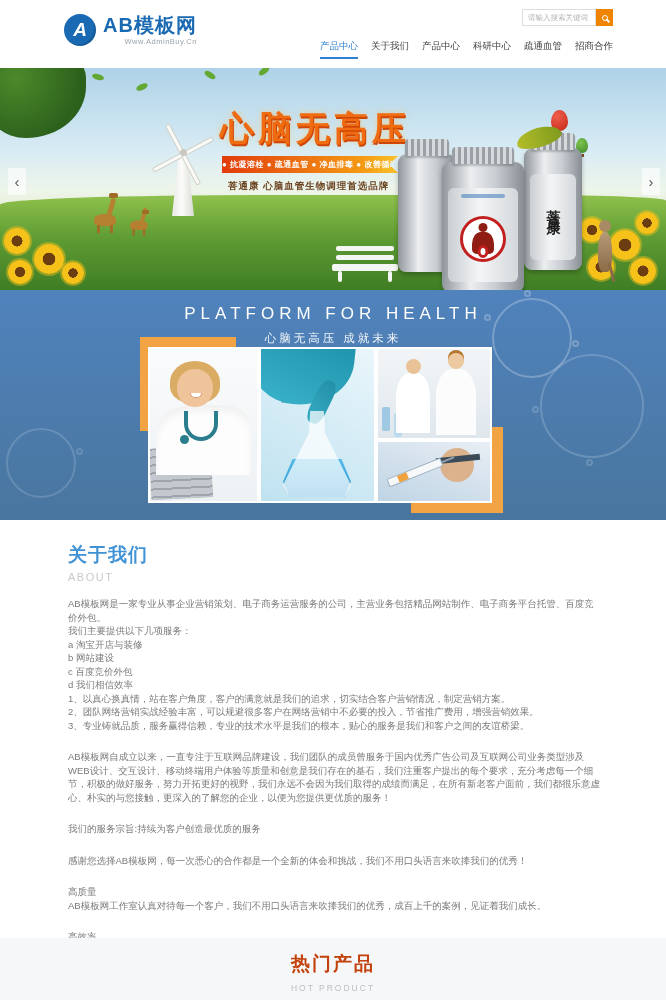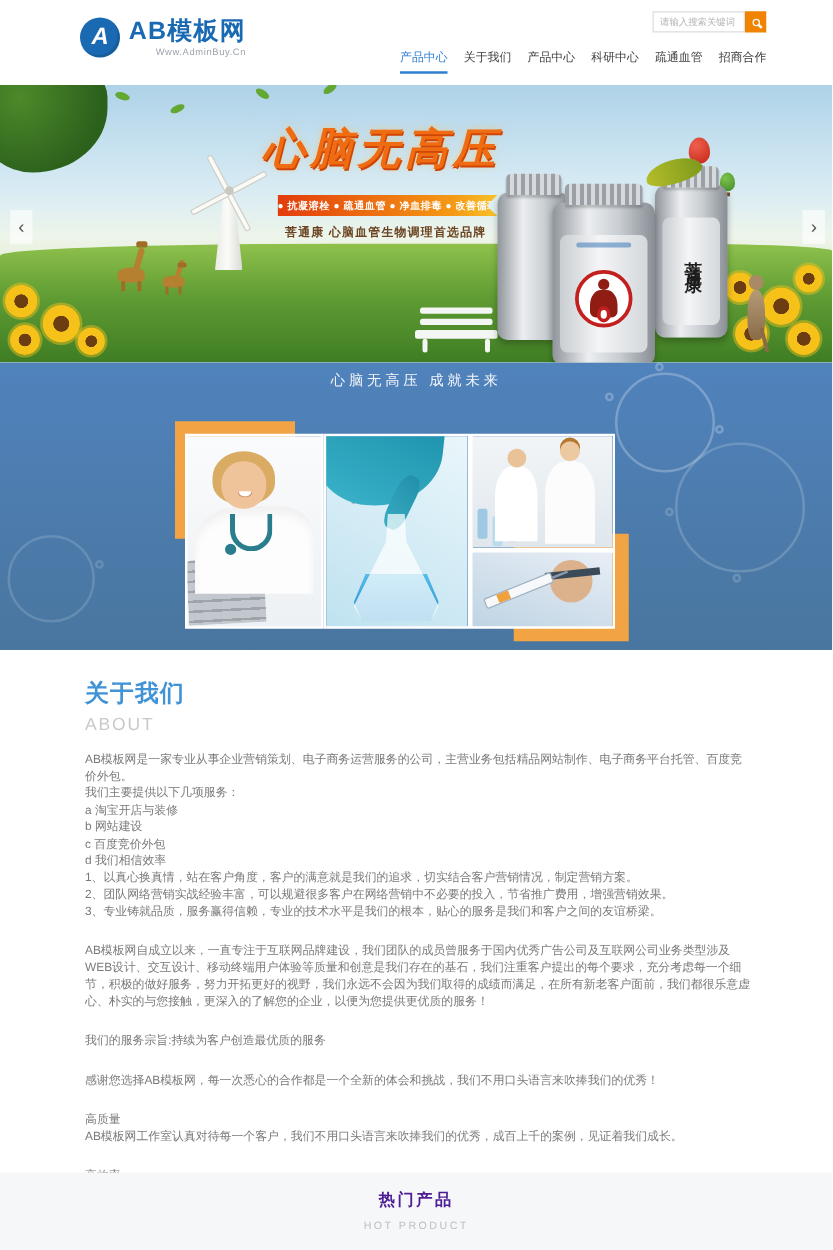--- a/index.html
+++ b/index.html
@@ -51,22 +51,22 @@
   .bench .b1 { position:absolute; top:0; left:4px; width:58px; height:5px; }
   .bench .b2 { position:absolute; top:9px; left:4px; width:58px; height:5px; }
   .bench .b3 { position:absolute; top:18px; left:0; width:66px; height:7px; }
   .bench .b4 { position:absolute; top:25px; left:6px; width:4px; height:11px; }
   .bench .b5 { position:absolute; top:25px; right:6px; width:4px; height:11px; }
   .meerkat { position:absolute; left:592px; top:150px; width:26px; height:66px; }
   .mk-body { position:absolute; left:6px; top:14px; width:14px; height:40px; background:linear-gradient(180deg,#b59a76,#8a6b48); border-radius:45% 45% 35% 35%; }
   .mk-head { position:absolute; left:7px; top:2px; width:12px; height:12px; background:#a88a64; border-radius:50%; }
   .mk-tail { position:absolute; left:18px; top:44px; width:3px; height:20px; background:#8a6b48; transform:rotate(-14deg); border-radius:2px; }
 
-  .hero-title { position:absolute; left:210px; top:28px; width:200px; text-align:left;
-    font-family:"Liberation Serif", serif; font-style:italic; font-weight:bold; font-size:34px; letter-spacing:4px;
+  .hero-title { position:absolute; left:210px; top:38px; width:200px; text-align:right;
+    font-family:"Liberation Serif", serif; font-weight:bold; font-size:34px; letter-spacing:4px;
     color:#f06c12; text-shadow:1px 2px 0 #cf4506, 0 0 6px rgba(255,190,80,.6); white-space:nowrap; }
   .hero-ribbon { position:absolute; left:222px; top:88px; width:176px; height:17px; line-height:17px; text-align:center;
     background:linear-gradient(90deg,#e23c0c,#f59a15 80%,#f8c22a); clip-path:polygon(0 0,100% 0,95% 50%,100% 100%,0 100%);
     color:#fff; font-size:8px; font-weight:bold; letter-spacing:.5px; white-space:nowrap; }
   .hero-tagline { position:absolute; left:228px; top:112px; font-size:9.5px; font-weight:bold; color:#6b4320; letter-spacing:1px; white-space:nowrap; }
 
   .bottles { position:absolute; left:398px; top:64px; width:195px; height:160px; }
   .bottle { position:absolute; background:linear-gradient(90deg,#8f959b,#eceef0 35%,#c9ced3 65%,#878d93); border-radius:9px 9px 8px 8px; box-shadow:0 3px 5px rgba(0,0,0,.25); }
   .cap { position:absolute; top:-15px; left:12%; width:76%; height:17px; border-radius:4px 4px 2px 2px;
     background:repeating-linear-gradient(90deg,#9aa0a6 0 3px,#d7dadd 3px 6px); box-shadow:0 2px 2px rgba(0,0,0,.2); }
@@ -126,28 +126,28 @@
   .ph-syr { left:228px; top:96px; width:112px; height:59px; background:linear-gradient(200deg,#e8eef5,#bfd4e4); }
   .sy-face { position:absolute; left:62px; top:6px; width:34px; height:34px; background:#dbb28c; border-radius:50%; }
   .sy-band { position:absolute; left:58px; top:14px; width:44px; height:6px; background:#3a4a58; transform:rotate(-6deg); }
   .sy-syringe { position:absolute; left:8px; top:26px; width:58px; height:9px; background:#f6f8fa; border:1px solid #9fb2c2; transform:rotate(-22deg); border-radius:2px; }
   .sy-syringe::before { content:""; position:absolute; left:10px; top:0; bottom:0; width:10px; background:#f0a13c; }
   .sy-syringe::after { content:""; position:absolute; right:-14px; top:3px; width:14px; height:1.5px; background:#8a9aa8; }
 
   
   .about { position:relative; min-height:420px; background:#fff; padding:22px 66px 0 68px; }
   .about-title { color:#4293d5; font-size:19px; font-weight:bold; letter-spacing:1px; }
-  .about-sub { color:#c9c9c9; font-size:14px; letter-spacing:1.5px; margin-top:3px; }
+  .about-sub { color:#c9c9c9; font-size:11px; letter-spacing:1.5px; margin-top:3px; }
   .about-body { margin-top:14px; }
   .about-body p { font-size:9.5px; color:#7a7a7a; line-height:13.5px; margin:0; }
   .about-body p.gap { margin-top:18px; }
 
   
   .hot { position:absolute; left:0; right:0; bottom:0; height:62px; background:#f6f7f8; text-align:center; padding-top:13px; }
-  .hot-title { color:#4c1d95; font-size:13px; font-weight:bold; letter-spacing:2px; }
+  .hot-title { color:#c2410c; font-size:19px; font-weight:bold; letter-spacing:2px; }
   .hot-sub { color:#b9c0c6; font-size:8.5px; letter-spacing:2px; margin-top:6px; }
 </style>
 </head>
 <body>
 
 <div class="page">
 
   <div class="header">
     <div class="logo">
       <div class="logo-badge">
@@ -275,20 +275,21 @@
       <div class="dot" style="left:30px;top:-10px"></div>
     </div>
     <div class="virus" style="left:540px;top:64px;width:104px;height:104px;opacity:.7">
       <div class="dot" style="left:-10px;top:50px"></div>
       <div class="dot" style="left:44px;bottom:-10px"></div>
     </div>
     <div class="virus" style="left:6px;top:138px;width:70px;height:70px;opacity:.6">
       <div class="dot" style="right:-9px;top:18px"></div>
     </div>
 
+    <div class="pf-title">PLATFORM  FOR  HEALTH</div>
     <div class="pf-sub">心脑无高压  成就未来</div>
 
     <div class="collage">
       <div class="orange-tl"></div>
       <div class="orange-br"></div>
 
       <div class="photo ph-doctor">
         <div class="dr-monitor"></div>
         <div class="dr-coat"></div>
         <div class="dr-hair"></div>

